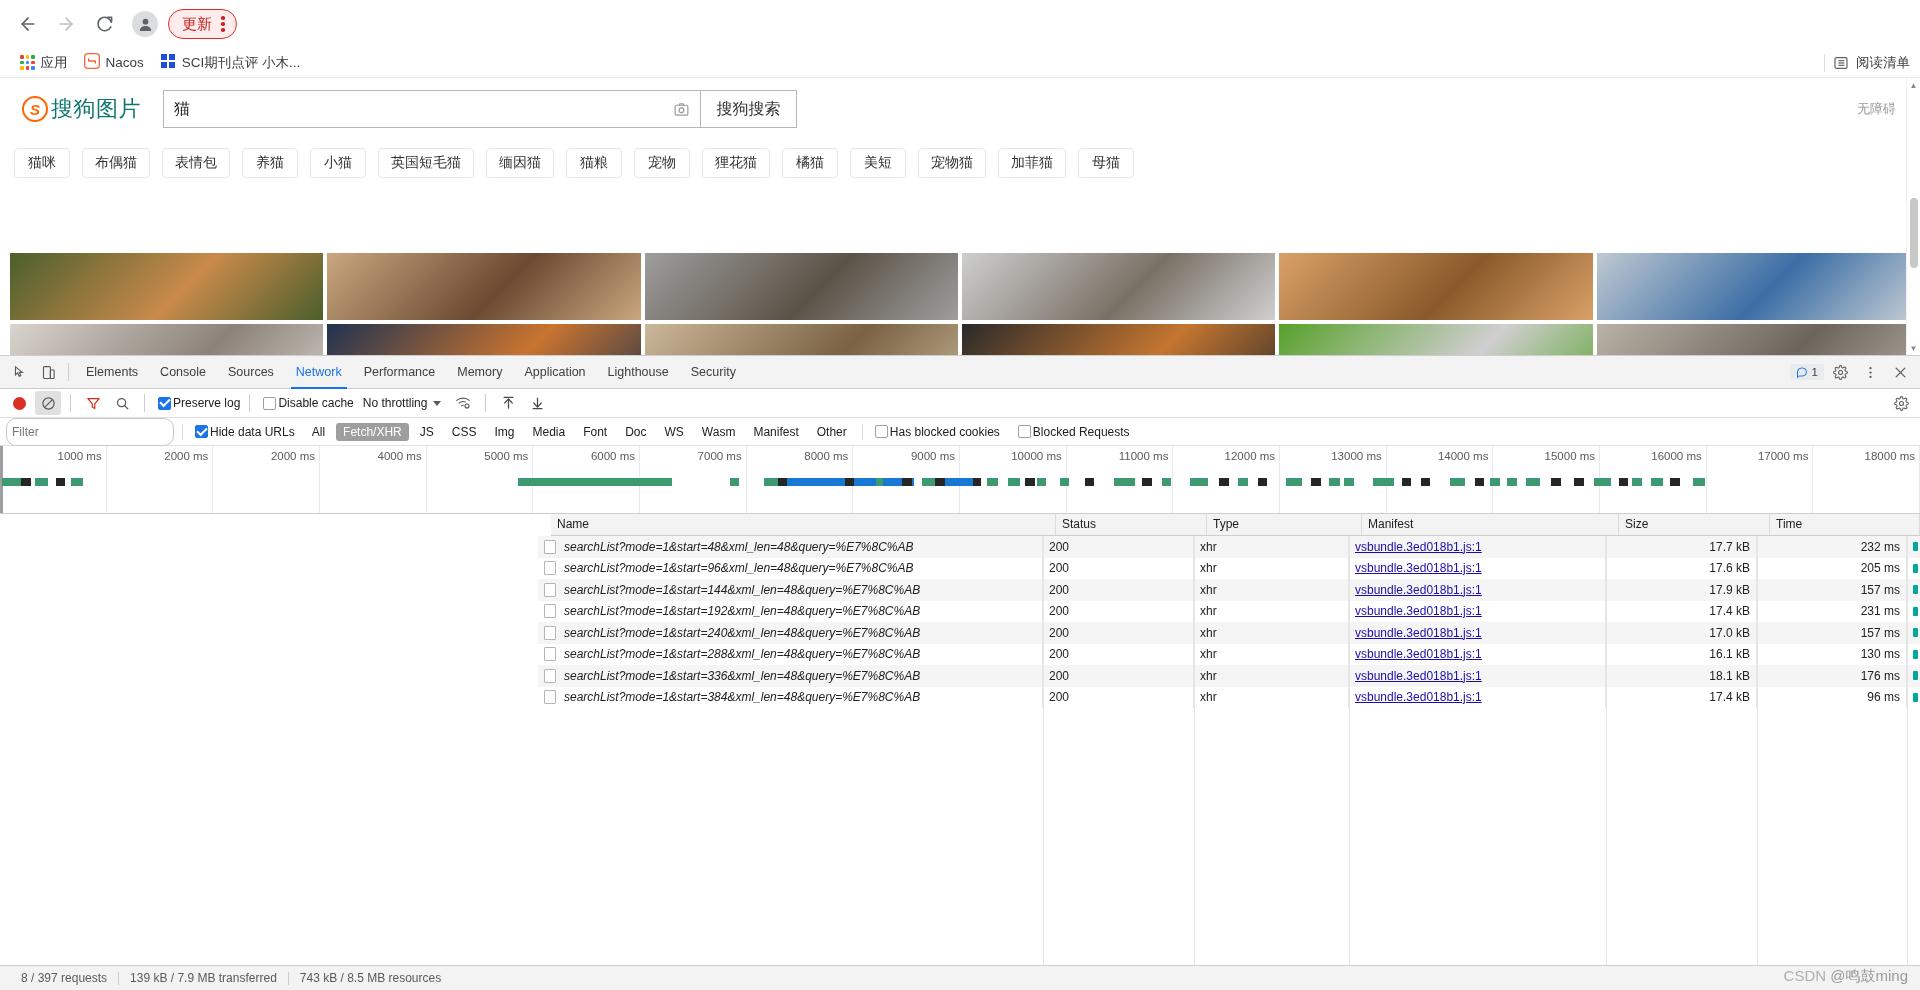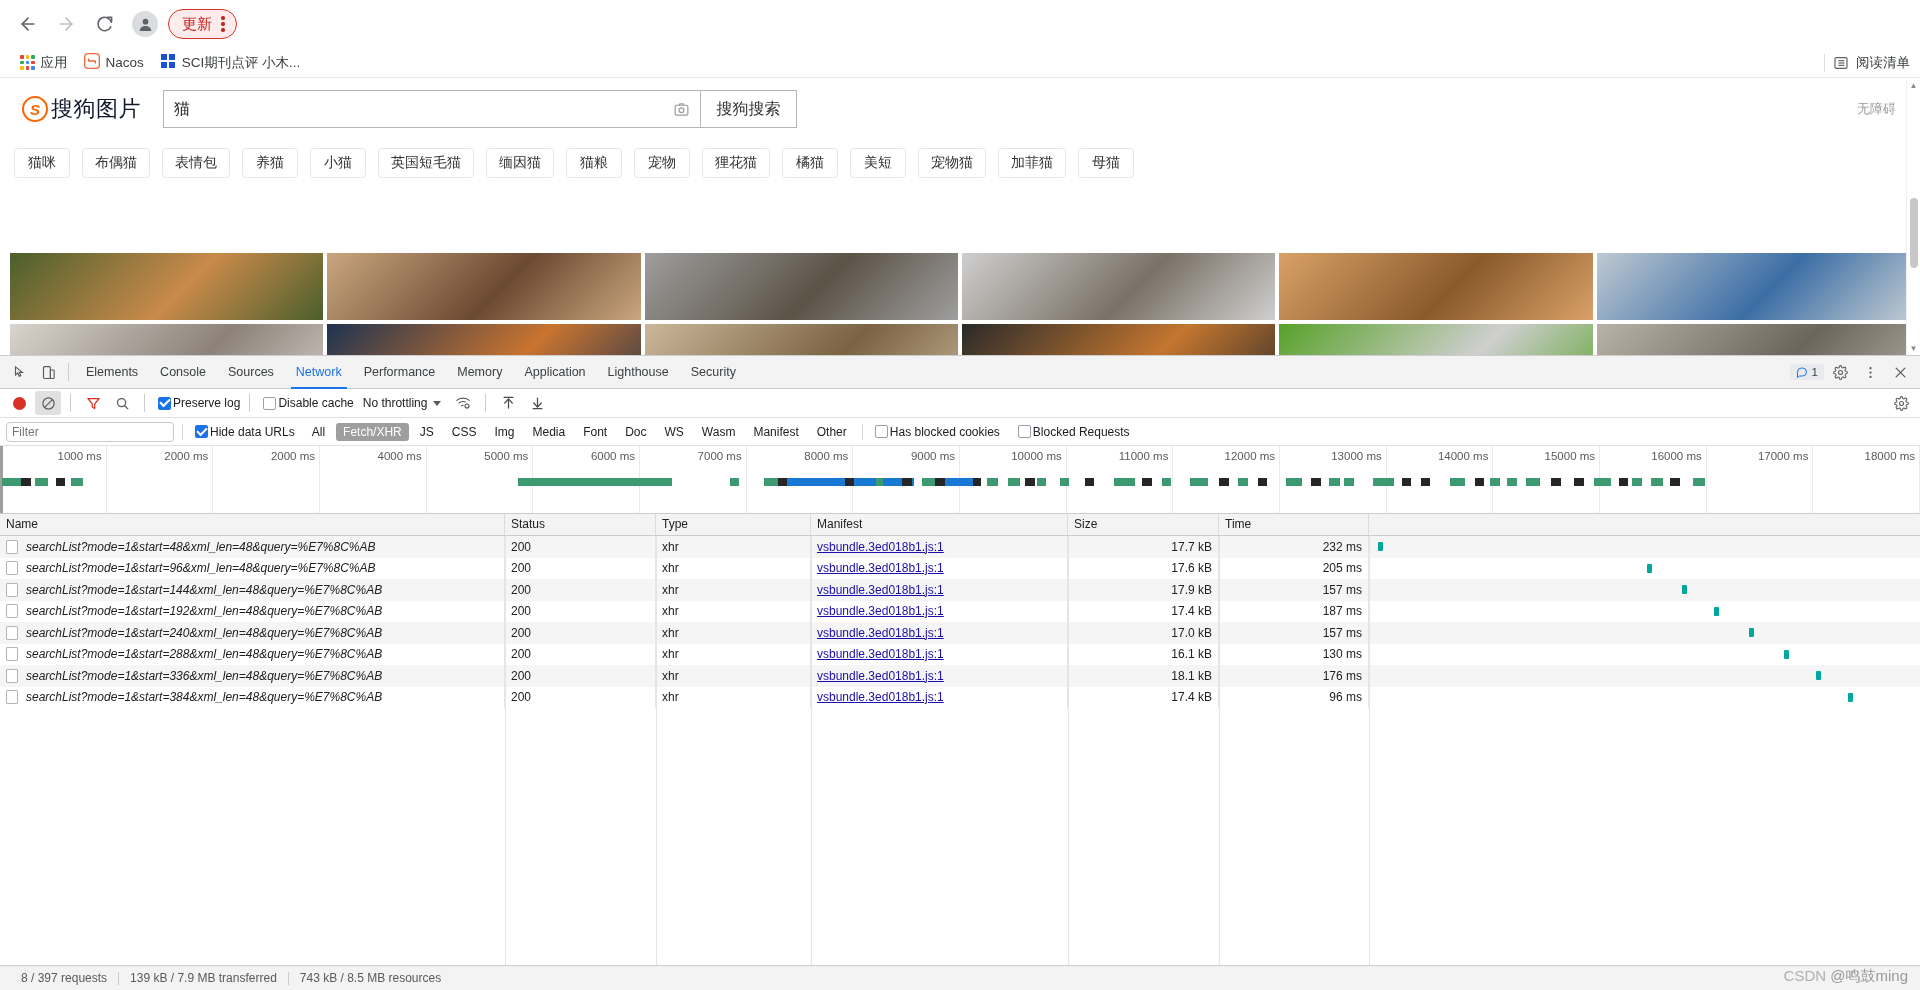--- a/index.html
+++ b/index.html
@@ -103,21 +103,21 @@
     display: flex; align-items: center;
     padding-left: 22px;
     position: relative; z-index: 3;
   }
   .sogou-logo { display: flex; align-items: center; gap: 3px; margin-right: 22px; }
   .sogou-logo .ring {
     width: 26px; height: 26px; border-radius: 50%;
     border: 2.4px solid #f60; display: flex; align-items: center; justify-content: center;
     color: #f60; font-size: 15px; font-weight: bold; font-style: italic;
   }
-  .sogou-logo .txt { font-size: 22px; color: #0f172a; letter-spacing: .5px; }
+  .sogou-logo .txt { font-size: 22px; color: #0f766e; letter-spacing: .5px; }
   .search-box {
     width: 538px; height: 38px;
     border: 1px solid #b6b6b6;
     background: #fff;
     display: flex; align-items: center;
   }
   .search-box input {
     border: 0; outline: 0; flex: 1 1 auto; height: 100%;
     font-size: 16px; color: #222; padding: 0 10px;
     font-family: "Liberation Sans", sans-serif;
@@ -217,22 +217,22 @@
   .dt-toolbar-right { position: absolute; right: 6px; display: flex; align-items: center; }
 
   .dt-filterbar {
     height: 28px; min-height: 28px;
     border-bottom: 1px solid #e0e0e0;
     display: flex; align-items: center;
     padding: 0 6px; gap: 0;
     background: #fff;
   }
   .filter-input {
-    width: 168px; height: 20px;
-    border: 1px solid #c9c9c9; border-radius: 4px;
+    width: 168px; height: 28px;
+    border: 1px solid #c9c9c9; border-radius: 10px;
     font-size: 12px; color: #202124; padding: 0 5px;
     outline: none; background: #fff;
     font-family: "Liberation Sans", sans-serif;
   }
   .fb-sep { width: 1px; height: 16px; background: #dadce0; margin: 0 8px; }
   .type-chip {
     font-size: 12px; color: #202124; padding: 2px 7px; border-radius: 3px; white-space: nowrap;
   }
   .type-chip.active { background: #9e9e9e; color: #fff; }
 
@@ -253,21 +253,21 @@
     font-size: 11.5px; color: #5a5a5a; white-space: nowrap;
   }
   .ov-bars { position: absolute; left: 0; right: 0; top: 28px; height: 22px; }
   .ov-bar { position: absolute; height: 8px; top: 4px; }
   .ov-bar.g { background: #3d9970; }
   .ov-bar.b { background: #1878d4; }
   .ov-bar.k { background: #262626; }
   .ov-left-mark { position: absolute; left: 0; top: 0; bottom: 0; width: 3px; background: #9e9e9e; }
 
   
-  .dt-table { flex: 1 1 auto; display: flex; flex-direction: column; min-height: 0; overflow: hidden; }
+  .dt-table { flex: 1 1 auto; display: flex; flex-direction: column; min-height: 0; overflow: hidden; align-items: flex-end; }
   .tbl-head {
     display: flex; height: 22px; min-height: 22px;
     background: #f3f3f3;
     border-bottom: 1px solid #cdcdcd;
     font-size: 12px; color: #202124;
   }
   .tbl-head .th {
     padding: 3px 6px; border-right: 1px solid #dcdcdc; white-space: nowrap; overflow: hidden;
   }
   .tbl-body { flex: 1 1 auto; overflow: hidden; position: relative; }
@@ -826,21 +826,21 @@
             <div class="td c-name col-name">
               <span class="rowchk"></span>
               <span>searchList?mode=1&amp;start=192&amp;xml_len=48&amp;query=%E7%8C%AB</span>
             </div>
             <div class="td col-status">200</div>
             <div class="td col-type">xhr</div>
             <div class="td col-init">
               <span class="init-link">vsbundle.3ed018b1.js:1</span>
             </div>
             <div class="td col-size num">17.4 kB</div>
-            <div class="td col-time num">187 ms</div>
+            <div class="td col-time num">231 ms</div>
             <div class="td col-wf">
               <div class="wf-wrap">
                 <span class="wf-tick" style="left: 63%; top: 6px;"></span>
               </div>
             </div>
           </div>
           <div class="tr odd">
             <div class="td c-name col-name">
               <span class="rowchk"></span>
               <span>searchList?mode=1&amp;start=240&amp;xml_len=48&amp;query=%E7%8C%AB</span>

